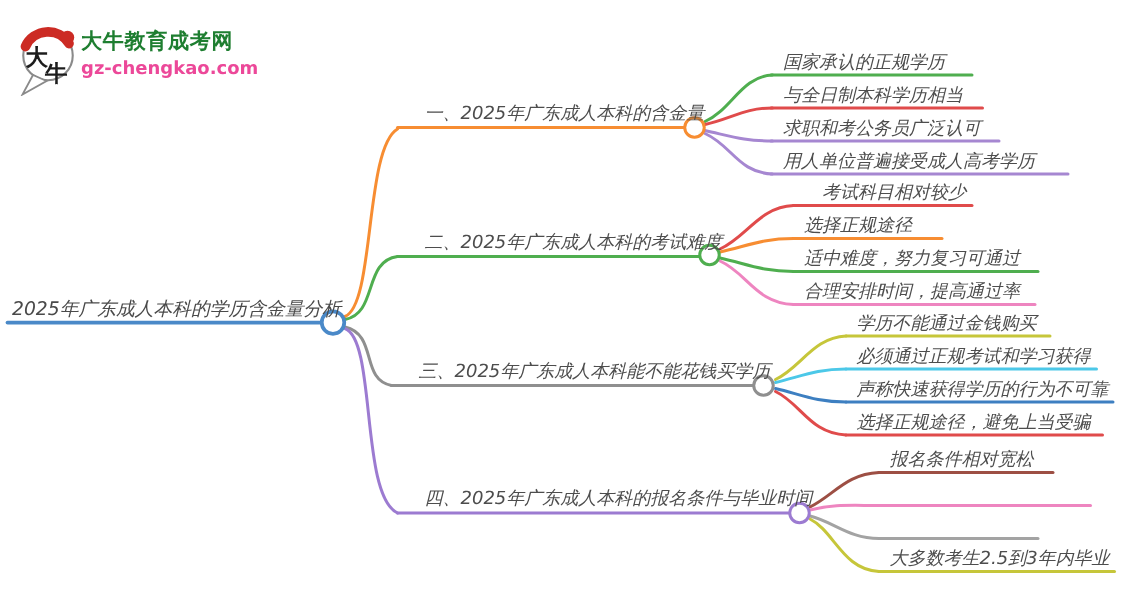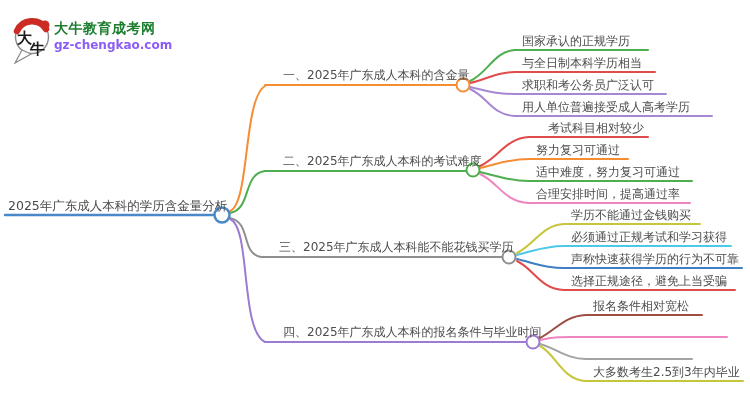--- a/index.html
+++ b/index.html
@@ -2,28 +2,28 @@
 <html><head>
 <meta charset="utf-8">
 <style>
   html,body{margin:0;padding:0;background:#ffffff;}
   .canvas{
     position:relative;width:750px;height:410px;overflow:hidden;background:#ffffff;
     font-family:"DejaVu Sans","Liberation Sans",sans-serif;
   }
   .canvas svg.wires{position:absolute;left:0;top:0;}
   .label{
-    position:absolute;white-space:nowrap;color:#4d4d4d;font-size:12px;line-height:16px;height:16px;
+    position:absolute;white-space:nowrap;color:#4d4d4d;font-size:12px;line-height:16px;height:16px;font-style:italic;
   }
   .label.central{font-size:12.5px;color:#4a4a4a;}
   .logo{position:absolute;left:8px;top:12px;width:230px;height:52px;cursor:pointer;}
   .logo-icon{position:absolute;left:0;top:0;}
   .logo-text{position:absolute;left:46px;top:7px;}
   .logo-title{font-size:14px;font-weight:bold;color:#1e7e30;line-height:19px;letter-spacing:0.5px;}
-  .logo-domain{font-size:12px;font-weight:bold;color:#8b5cf6;line-height:15px;}
+  .logo-domain{font-size:12px;font-weight:bold;color:#ec4899;line-height:15px;}
 </style>
 </head>
 <body>
 
 <div class="canvas">
 
   <svg class="wires" width="750" height="410" viewBox="0 0 750 410" fill="none">
 
     <path d="M5,215 H215" stroke-width="2.5" stroke-linecap="round" stroke="#4a89c8"></path>
 
@@ -101,21 +101,21 @@
   <div class="label" style="left:283px;top:153px;">二、2025年广东成人本科的考试难度</div>
   <div class="label" style="left:279px;top:239px;">三、2025年广东成人本科能不能花钱买学历</div>
   <div class="label" style="left:283px;top:324px;">四、2025年广东成人本科的报名条件与毕业时间</div>
 
   <div class="label" style="left:522px;top:33px;">国家承认的正规学历</div>
   <div class="label" style="left:522px;top:55px;">与全日制本科学历相当</div>
   <div class="label" style="left:522px;top:77px;">求职和考公务员广泛认可</div>
   <div class="label" style="left:522px;top:99px;">用人单位普遍接受成人高考学历</div>
 
   <div class="label" style="left:536px;top:120px;margin-left:12px;">考试科目相对较少</div>
-  <div class="label" style="left:536px;top:142px;">努力复习可通过</div>
+  <div class="label" style="left:536px;top:142px;">选择正规途径</div>
   <div class="label" style="left:536px;top:164px;">适中难度，努力复习可通过</div>
   <div class="label" style="left:536px;top:186px;">合理安排时间，提高通过率</div>
 
   <div class="label" style="left:571px;top:207px;">学历不能通过金钱购买</div>
   <div class="label" style="left:571px;top:229px;">必须通过正规考试和学习获得</div>
   <div class="label" style="left:571px;top:251px;">声称快速获得学历的行为不可靠</div>
   <div class="label" style="left:571px;top:273px;">选择正规途径，避免上当受骗</div>
 
   <div class="label" style="left:593px;top:298px;text-align:right;">报名条件相对宽松</div>
   <div class="label" style="left:593px;top:364px;">大多数考生2.5到3年内毕业</div>

